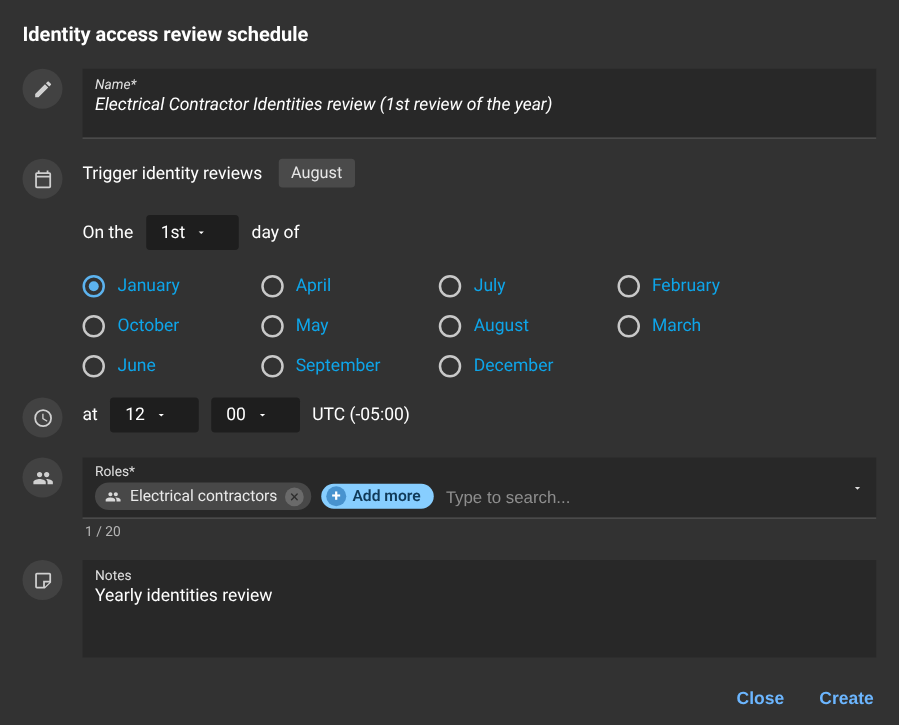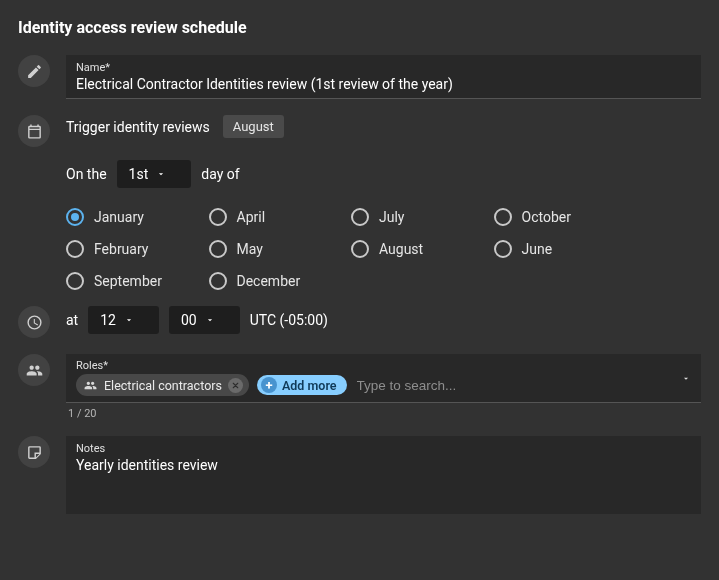--- a/index.html
+++ b/index.html
@@ -39,21 +39,22 @@
     display:flex; align-items:center; justify-content:center;
     color:#d0d0d0;
   }
   .icon-circle svg { width:17px; height:17px; }
   .content-col { flex:1; min-width:0; }
 
   
   .field-box {
     background: var(--bg-input);
     border-bottom:1px solid var(--divider);
-    padding: 6px 10px 6px 10px;
+    padding: 6px 10px 18px 10px;
+    font-style: italic;
   }
   .field-label {
     font-size:11px; color: var(--text-label);
     margin-bottom:2px;
   }
   .field-value { font-size:14px; color:#fff; }
 
   
   .trigger-line { display:flex; align-items:center; gap:13px; font-size:14px; }
   .badge {
@@ -66,21 +67,21 @@
     padding:6px 25px 6px 12px; border-radius:3px;
     display:flex; align-items:center; gap:8px; font-size:14px;
   }
   .dropdown svg { width:10px; height:10px; }
 
   .months {
     margin-top:20px;
     display:grid;
     grid-template-columns: repeat(4, 1fr);
     column-gap:10px; row-gap:14px;
-    font-size:14px; color:#e5e5e5;
+    font-size:14px; color:#0ea5e9;
     max-width:560px;
   }
   .radio-item { display:flex; align-items:center; gap:10px; cursor:pointer; }
   .radio-outer {
     width:18px; height:18px; border-radius:50%;
     border:2px solid var(--radio);
     display:flex; align-items:center; justify-content:center;
     flex:none;
   }
   .radio-item.selected .radio-outer { border-color: var(--accent); }
@@ -215,33 +216,37 @@
           <div class="radio-item">
             <span class="radio-outer"></span>
             <span>April</span>
           </div>
           <div class="radio-item">
             <span class="radio-outer"></span>
             <span>July</span>
           </div>
           <div class="radio-item">
             <span class="radio-outer"></span>
+            <span>February</span>
+          </div>
+          <div class="radio-item">
+            <span class="radio-outer"></span>
             <span>October</span>
           </div>
           <div class="radio-item">
             <span class="radio-outer"></span>
-            <span>February</span>
-          </div>
-          <div class="radio-item">
-            <span class="radio-outer"></span>
             <span>May</span>
           </div>
           <div class="radio-item">
             <span class="radio-outer"></span>
             <span>August</span>
+          </div>
+          <div class="radio-item">
+            <span class="radio-outer"></span>
+            <span>March</span>
           </div>
           <div class="radio-item">
             <span class="radio-outer"></span>
             <span>June</span>
           </div>
           <div class="radio-item">
             <span class="radio-outer"></span>
             <span>September</span>
           </div>
           <div class="radio-item">
@@ -330,13 +335,17 @@
       </div>
     </div>
     <div class="content-col">
       <div class="notes-box">
         <div class="field-label">Notes</div>
         <div class="field-value">Yearly identities review</div>
       </div>
     </div>
   </div>
 
+  <div class="actions">
+    <button class="action-btn">Close</button>
+    <button class="action-btn">Create</button>
+  </div>
 </div>
 
 </body></html>

